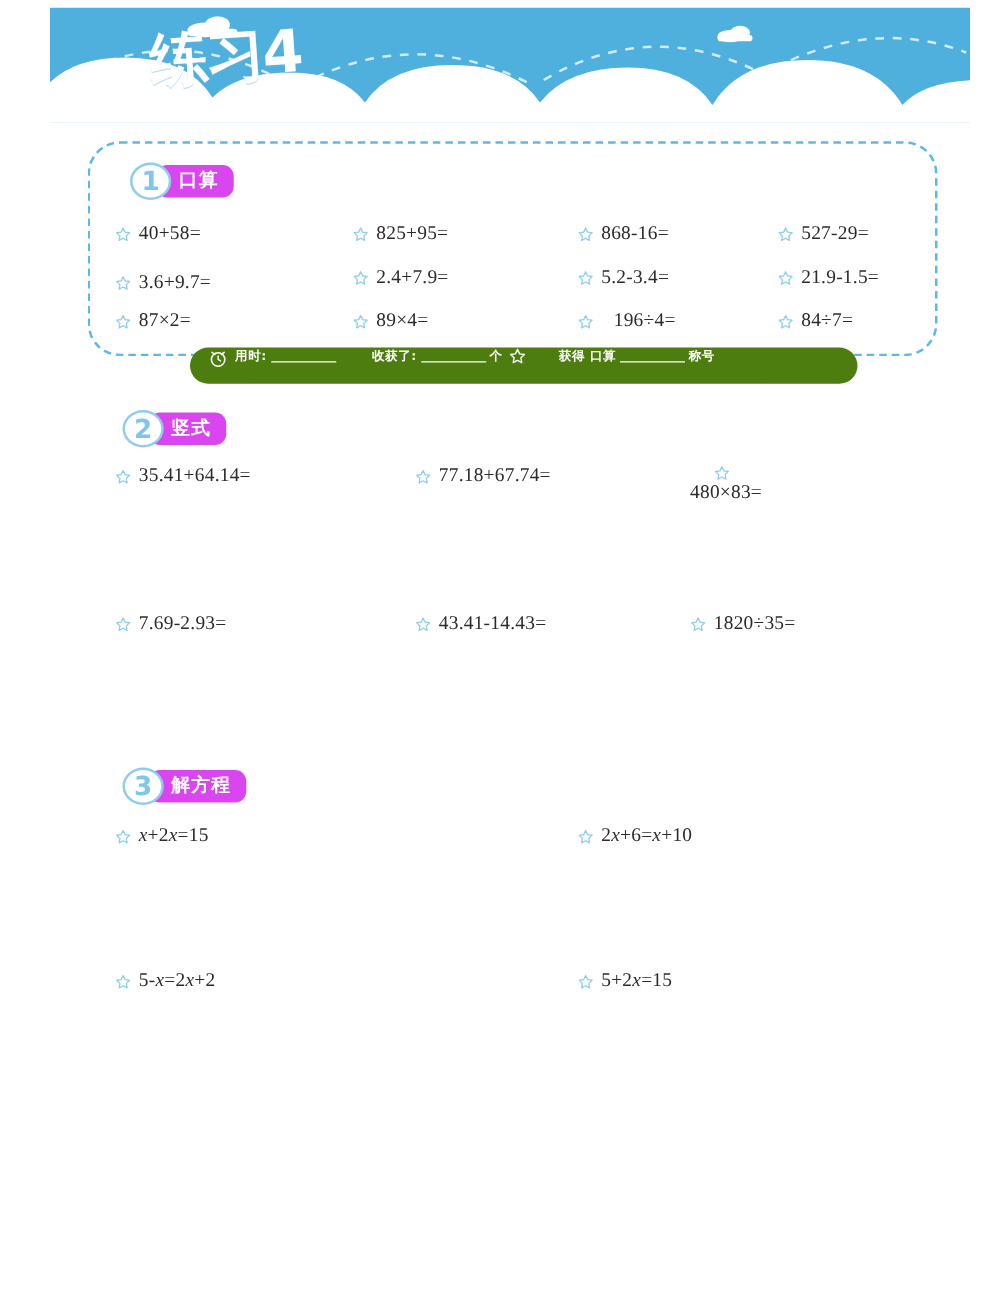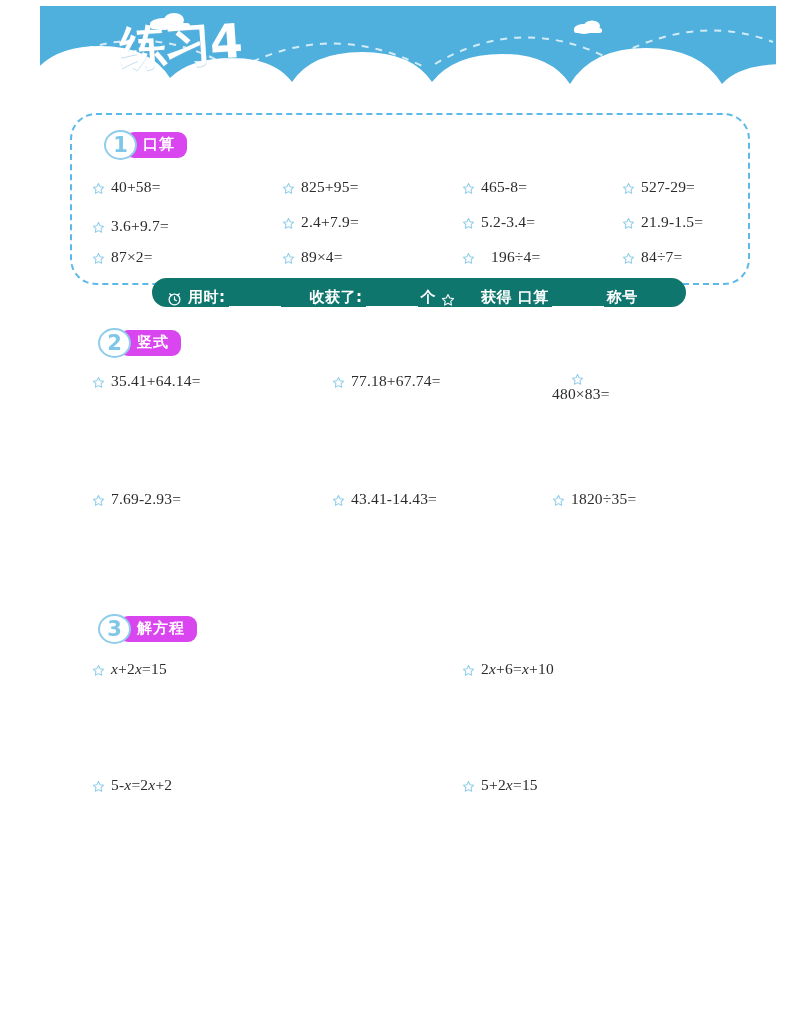--- a/index.html
+++ b/index.html
@@ -135,27 +135,27 @@
     font-family: "Liberation Serif", serif;
   }
 
   
   .ribbon {
     position: absolute;
     left: 152px;
     top: 278px;
     width: 534px;
     height: 29px;
-    background: #0f766e;
+    background: #4d7c0f;
     border-radius: 16px;
     display: flex;
-    align-items: flex-end;
+    align-items: flex-start;
     color: #ffffff;
     font-family: "DejaVu Sans", sans-serif;
-    font-size: 15px;
+    font-size: 10px;
     font-weight: bold;
     box-sizing: border-box;
     padding-left: 14px;
     letter-spacing: .5px;
   }
   .ribbon .blank {
     display: inline-block;
     width: 52px;
     border-bottom: 1.5px solid #ffffff;
     margin: 0 3px;
@@ -220,21 +220,21 @@
 <div class="prob" style="left:282px; top:178px;">
     <span class="star"><svg viewBox="0 0 24 24" width="13" height="13">
         <path d="M12 2.6l2.9 6.1 6.6.9-4.8 4.6 1.2 6.6L12 17.7 6.1 20.8l1.2-6.6L2.5 9.6l6.6-.9z" fill="none" stroke="#8FCDEA" stroke-width="1.9" stroke-linejoin="round"></path>
       </svg></span>
     <span>825+95=</span>
   </div>
 <div class="prob" style="left:462px; top:178px;">
     <span class="star"><svg viewBox="0 0 24 24" width="13" height="13">
         <path d="M12 2.6l2.9 6.1 6.6.9-4.8 4.6 1.2 6.6L12 17.7 6.1 20.8l1.2-6.6L2.5 9.6l6.6-.9z" fill="none" stroke="#8FCDEA" stroke-width="1.9" stroke-linejoin="round"></path>
       </svg></span>
-    <span>465-8=</span>
+    <span>868-16=</span>
   </div>
 <div class="prob" style="left:622px; top:178px;">
     <span class="star"><svg viewBox="0 0 24 24" width="13" height="13">
         <path d="M12 2.6l2.9 6.1 6.6.9-4.8 4.6 1.2 6.6L12 17.7 6.1 20.8l1.2-6.6L2.5 9.6l6.6-.9z" fill="none" stroke="#8FCDEA" stroke-width="1.9" stroke-linejoin="round"></path>
       </svg></span>
     <span>527-29=</span>
   </div>
 
 <div class="prob" style="left:92px;  top:217px;">
     <span class="star"><svg viewBox="0 0 24 24" width="13" height="13">

